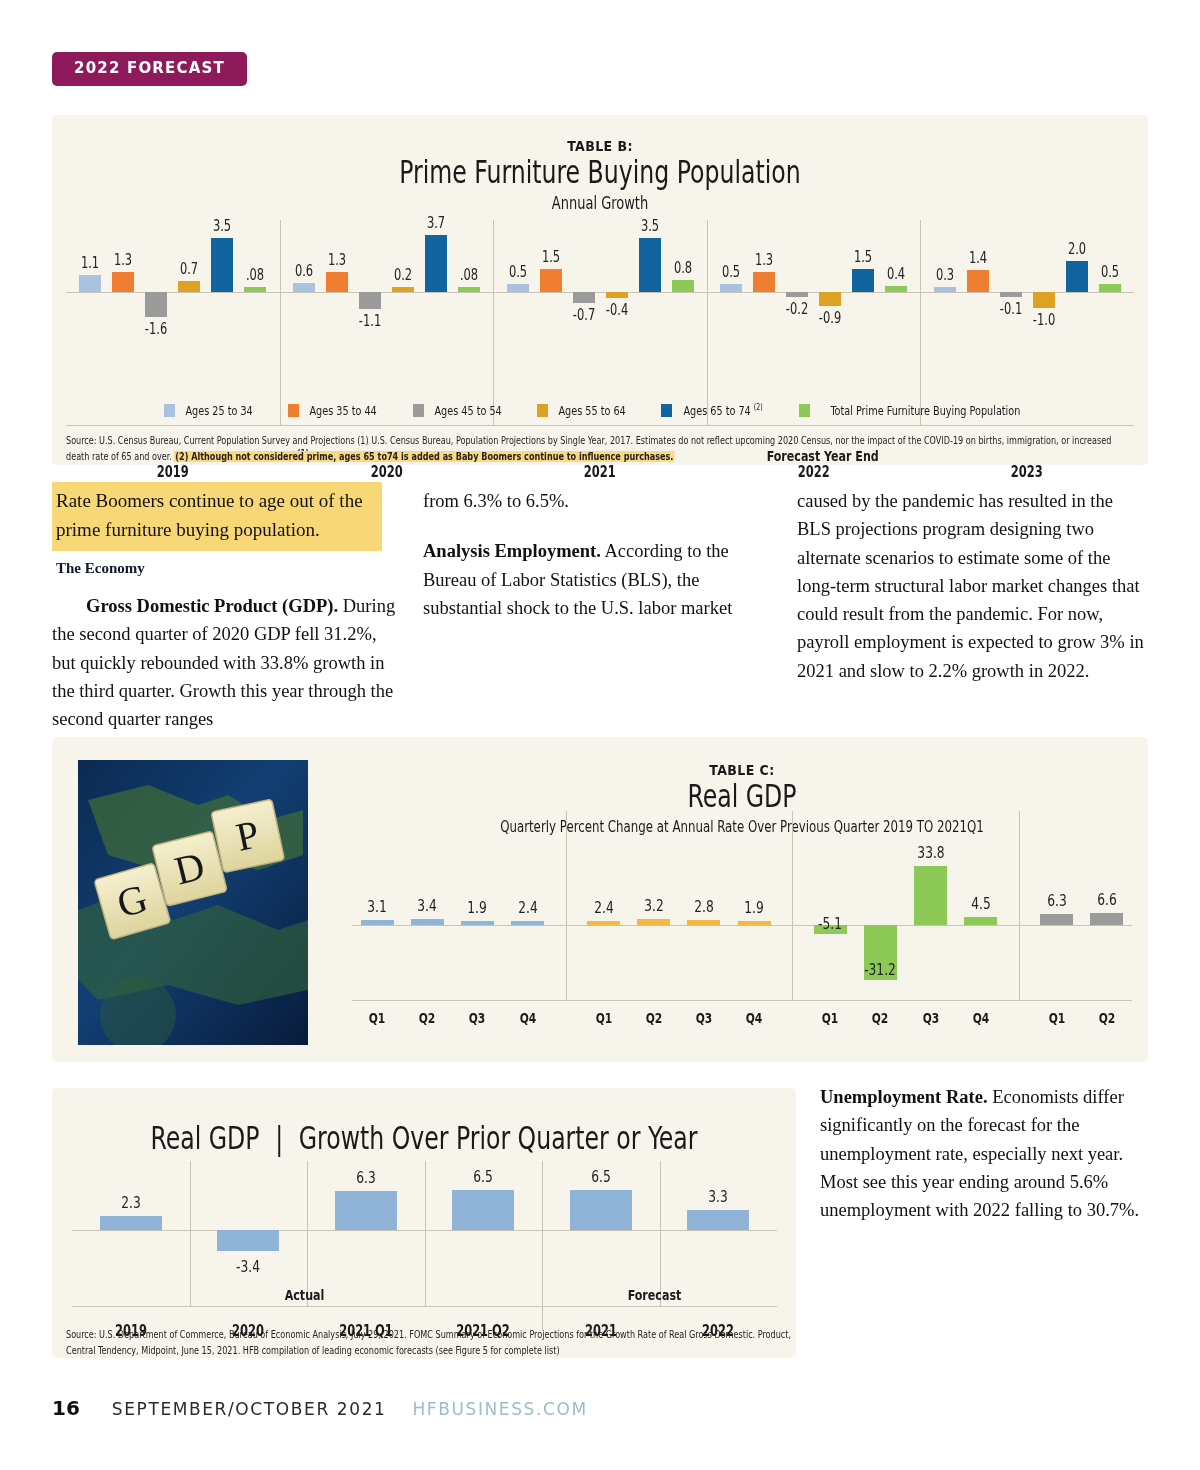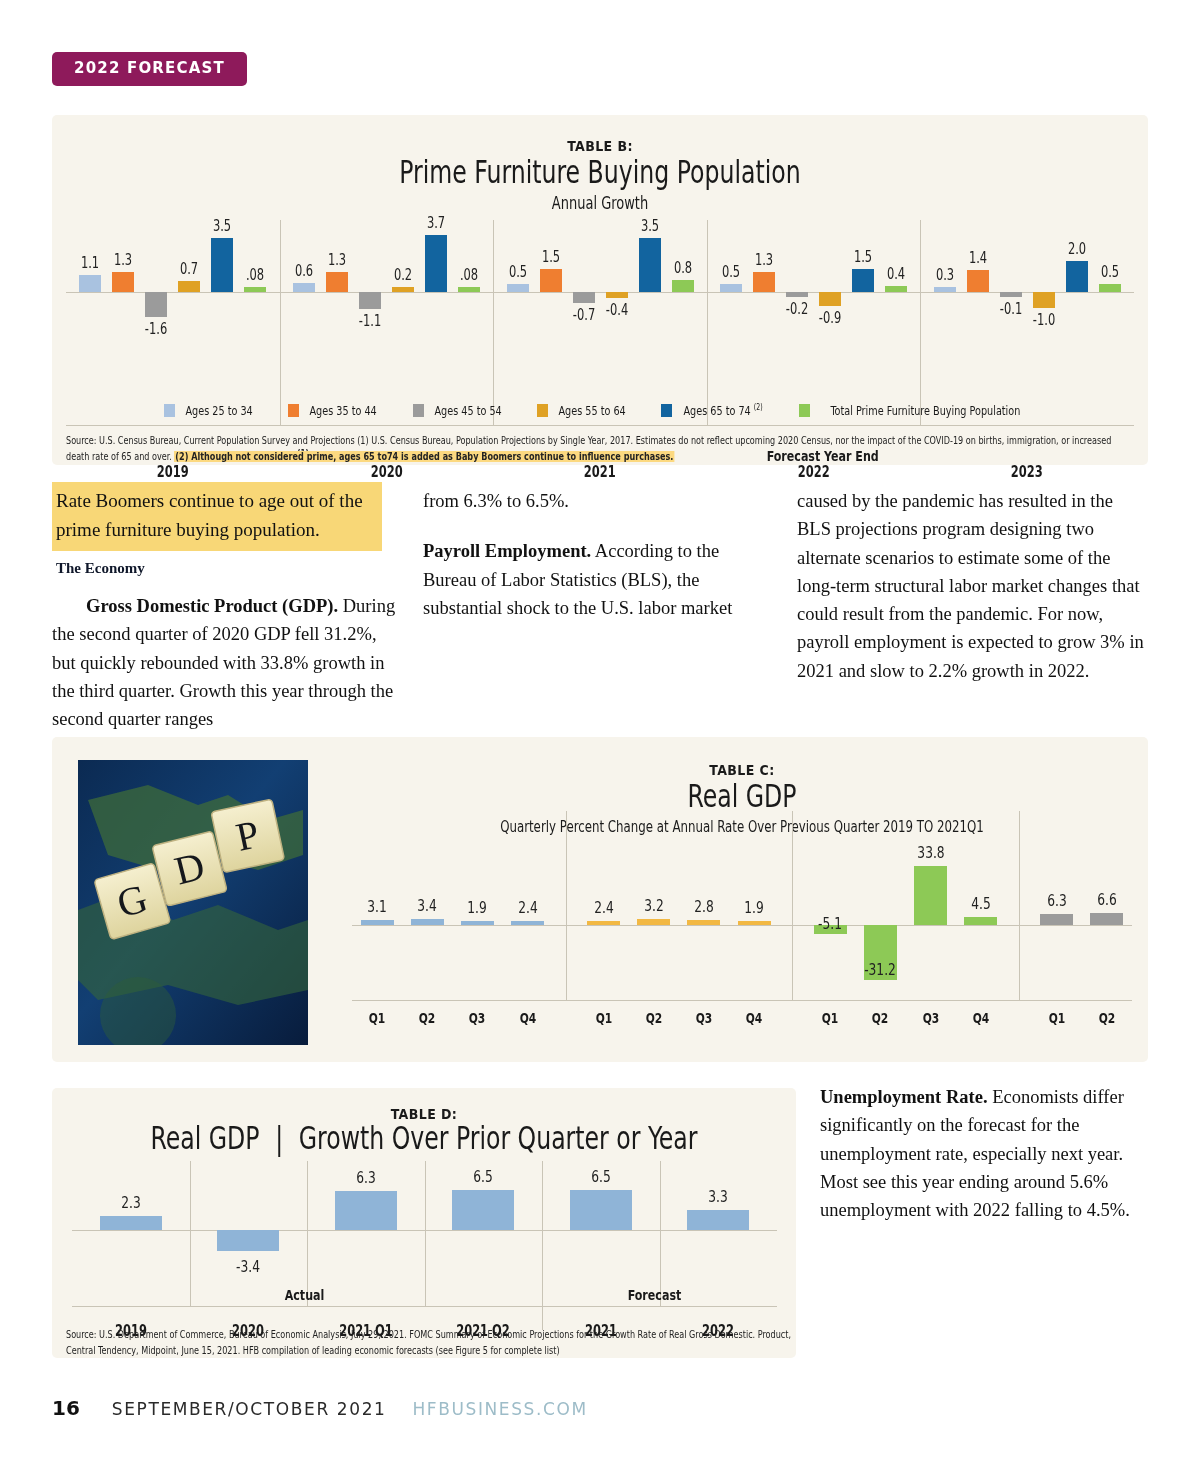--- a/index.html
+++ b/index.html
@@ -330,29 +330,29 @@
 
 <div class="pullquote">Rate Boomers continue to age out of the prime furniture buying population.</div>
 <div class="sect-head">The Economy</div>
 
 <div class="col" style="left:52px; top:592px; width:345px;">
   <p class="indent"><span class="b">Gross Domestic Product (GDP).</span><span> During the second quarter of 2020 GDP fell 31.2%, but quickly rebounded with 33.8% growth in the third quarter.  Growth this year through the second quarter ranges</span></p>
 </div>
 
 <div class="col" style="left:423px; top:487px; width:345px;">
   <p>from 6.3% to 6.5%.</p>
-  <p style="margin-top:22px;"><span class="b">Payroll Employment.</span><span> According to the Bureau of Labor Statistics (BLS), the substantial shock to the U.S. labor market</span></p>
+  <p style="margin-top:22px;"><span class="b">Analysis Employment.</span><span> According to the Bureau of Labor Statistics (BLS), the substantial shock to the U.S. labor market</span></p>
 </div>
 
 <div class="col" style="left:797px; top:487px; width:350px;">
   <p>caused by the pandemic has resulted in the BLS projections program designing two alternate scenarios to estimate some of the long-term structural labor market changes that could result from the pandemic. For now, payroll employment is expected to grow 3% in 2021 and slow to 2.2% growth in 2022.</p>
 </div>
 
 <div class="col" style="left:820px; top:1083px; width:330px;">
-  <p><span class="b">Unemployment Rate.</span><span> Economists differ significantly on the forecast for the unemployment rate, especially next year. Most see this year ending around 5.6% unemployment with 2022 falling to 4.5%.</span></p>
+  <p><span class="b">Unemployment Rate.</span><span> Economists differ significantly on the forecast for the unemployment rate, especially next year. Most see this year ending around 5.6% unemployment with 2022 falling to 30.7%.</span></p>
 </div>
 
 <div class="panel panel-c">
   <div class="tbl-label" style="position:absolute;left:300px;right:16px;top:25px;">TABLE C:</div>
   <div class="tbl-title" style="position:absolute;left:300px;right:16px;top:42px;">Real GDP</div>
   <div class="tbl-sub-sm" style="position:absolute;left:300px;right:16px;top:80px;">Quarterly Percent Change at Annual Rate Over Previous Quarter 2019 TO 2021Q1</div>
   <div class="plotC" id="plotC">
       <div class="zeroline" style="top: 68px;"></div>
       <div class="botline" style="top: 143px;"></div>
       <div style="position: absolute; left: 8.52429px; width: 33.0943px; height: 5.425px; background: rgb(143, 180, 215); top: 62.575px;"></div>
@@ -429,21 +429,20 @@
       <text x="31" y="44" font-family="Liberation Serif, serif" font-size="40" fill="#15181c" text-anchor="middle">D</text>
     </g>
     <g transform="translate(133,52) rotate(-12)">
       <rect x="0" y="0" width="62" height="62" rx="4" fill="url(#bl)" stroke="#bfb281" stroke-width="1.5"></rect>
       <text x="31" y="44" font-family="Liberation Serif, serif" font-size="40" fill="#15181c" text-anchor="middle">P</text>
     </g>
   </svg>
 </div>
 
 <div class="panel panel-d">
-  <div class="tbl-label" style="position:absolute;left:0;right:0;top:18px;">TABLE D:</div>
   <div class="tbl-title" style="position:absolute;left:0;right:0;top:33px;">
     <span>Real GDP</span>
     <span style="display:inline-block;padding:0 10px;font-weight:300;">|</span>
     <span>Growth Over Prior Quarter or Year</span>
   </div>
   <div class="plotD" id="plotD">
       <div class="zeroline" style="top: 57px;"></div>
       <div class="botline" style="top: 133px;"></div>
       <div class="vdiv" style="left: 117.5px; top: -12px; height: 145px;"></div>
       <div class="vdiv" style="left: 235px; top: -12px; height: 145px;"></div>

